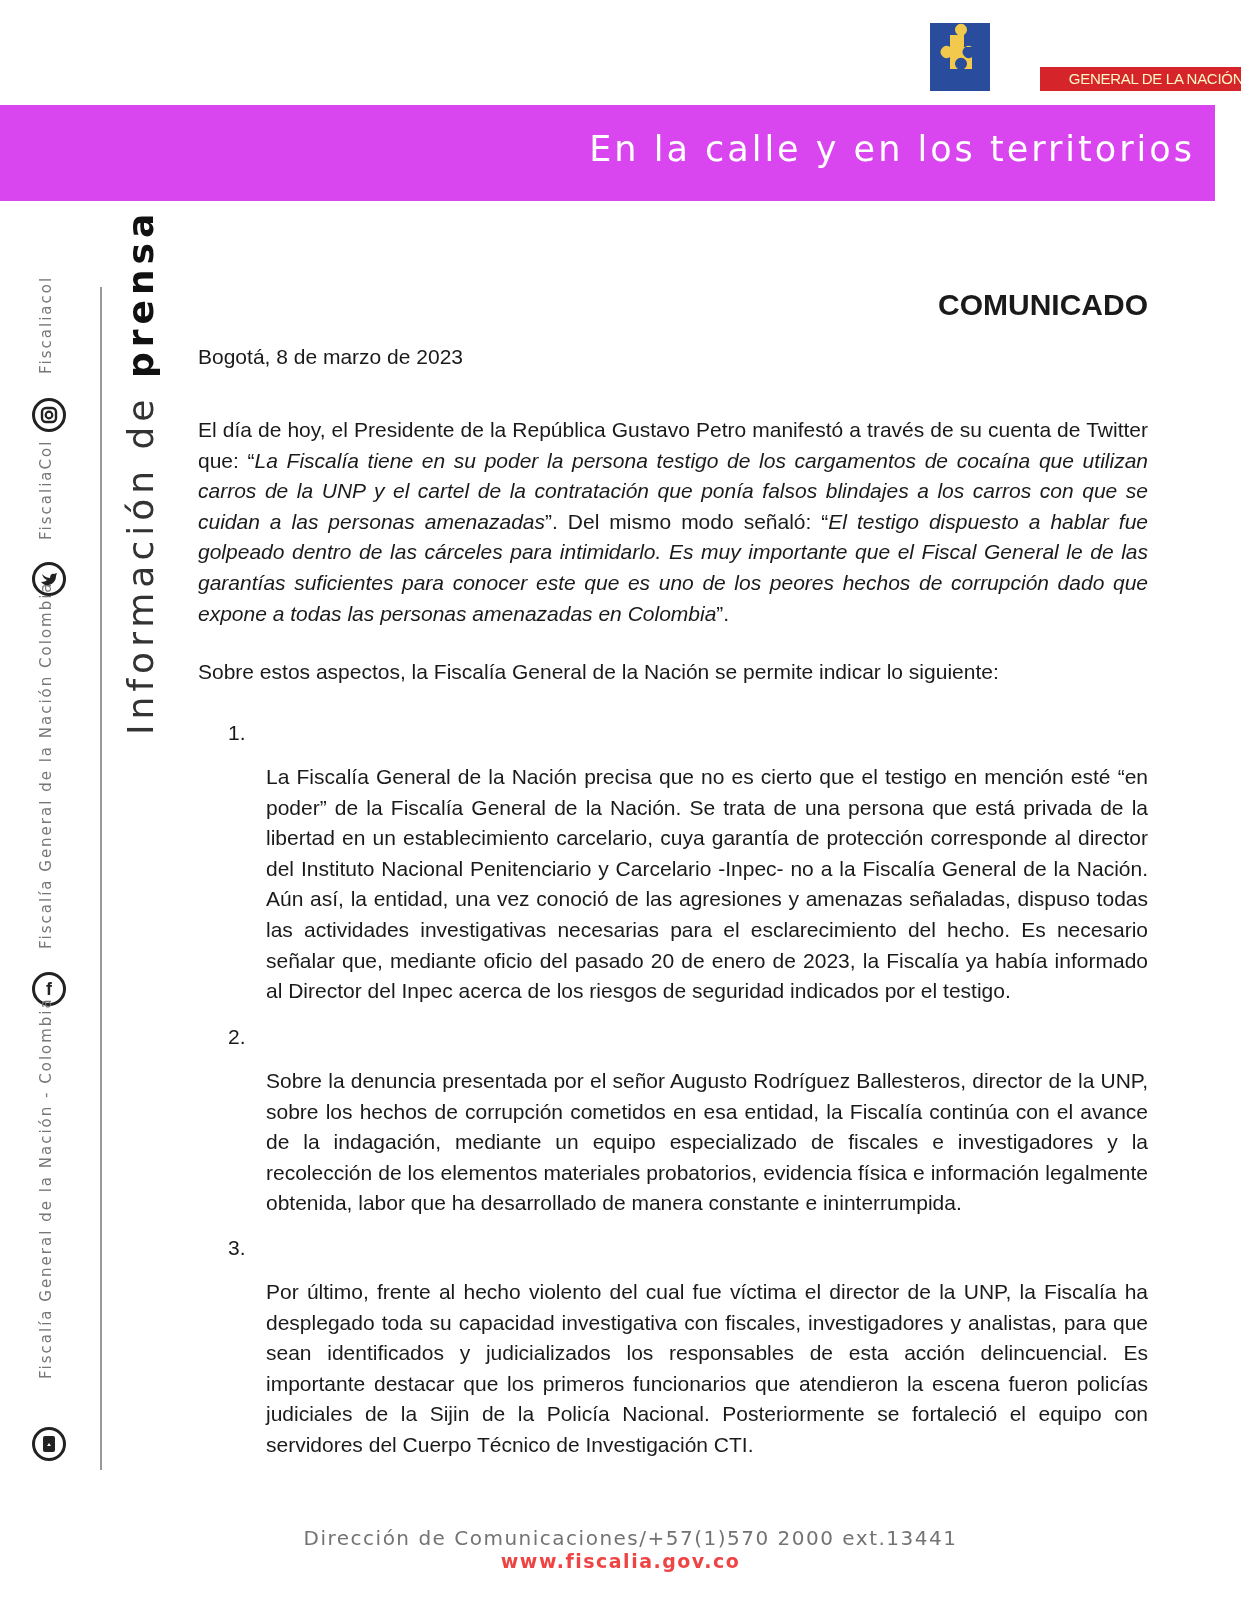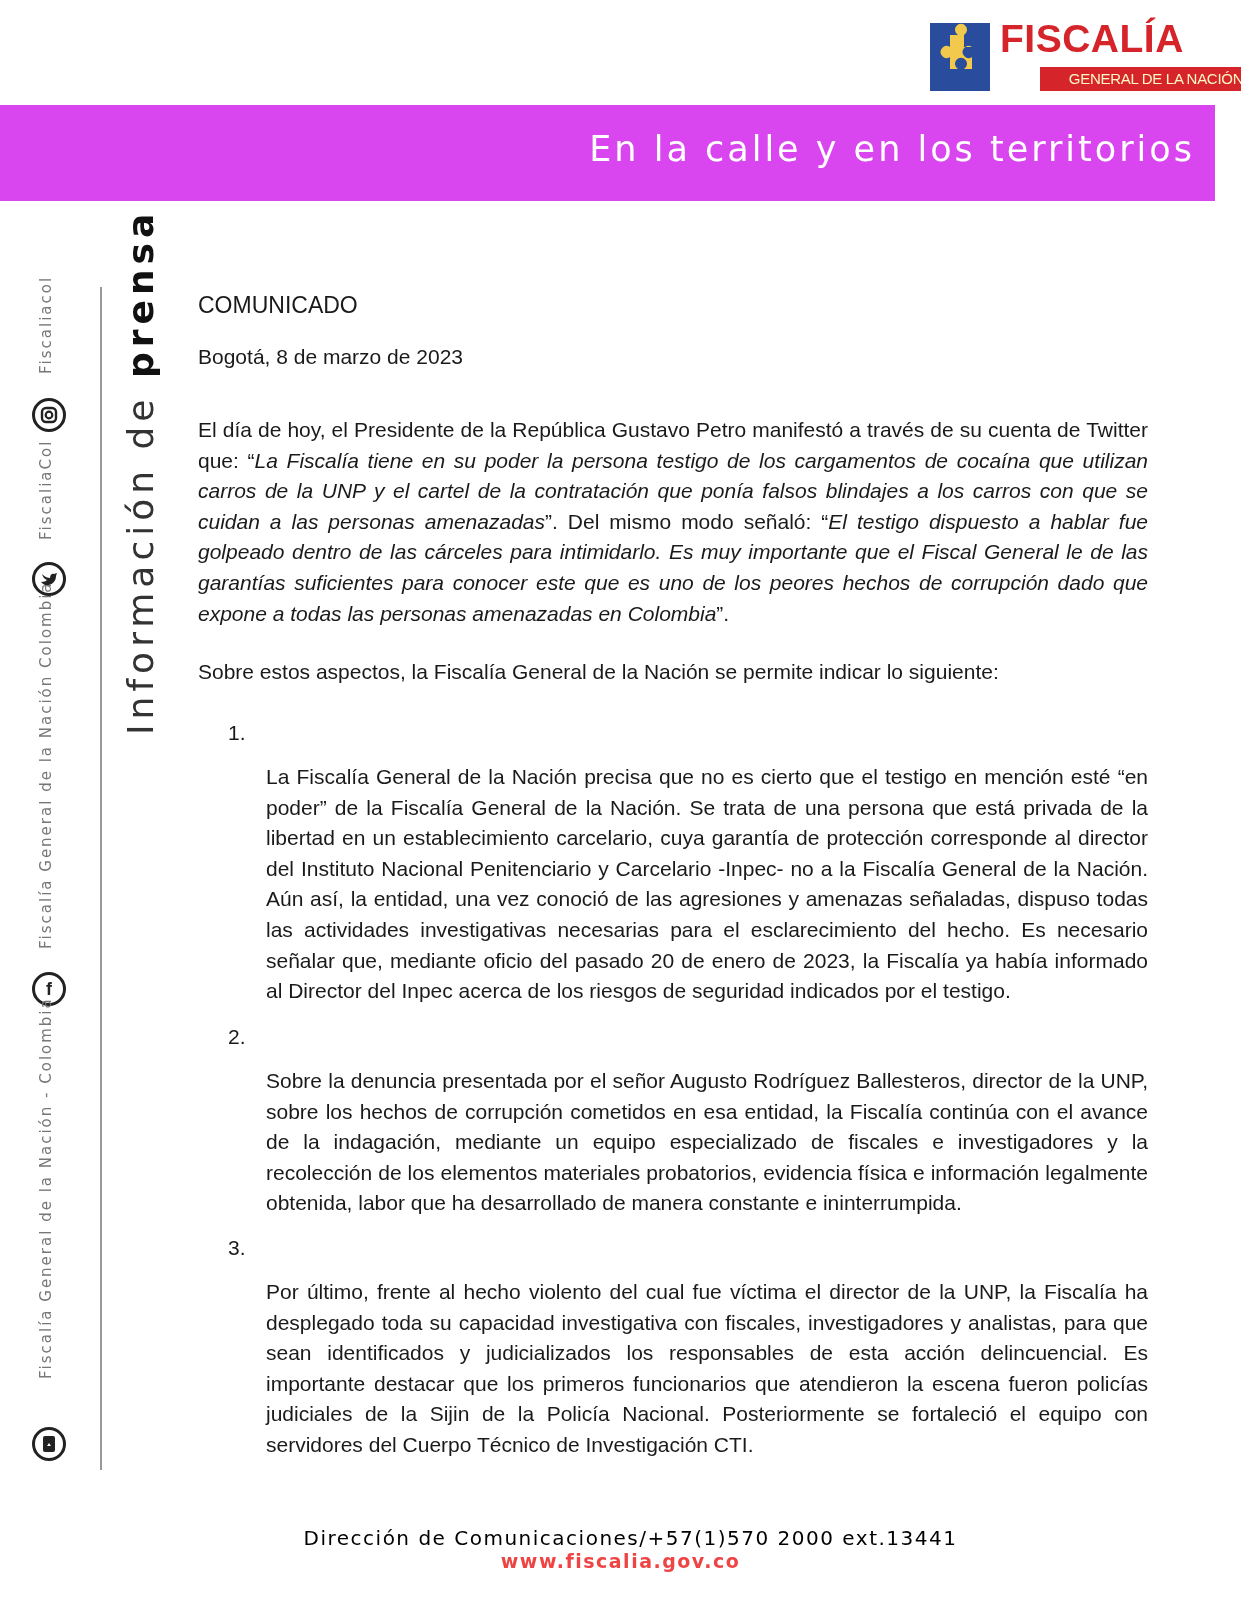--- a/index.html
+++ b/index.html
@@ -20,44 +20,43 @@
   .side-social { position:absolute; left:25px; top:282px; width:54px; height:1200px; }
   .social-item { position:absolute; left:0; width:54px; }
   .vtext { position:absolute; transform-origin:0 0; transform:rotate(-90deg); white-space:nowrap; color:#777; font-size:15px; letter-spacing:2px; font-family:"DejaVu Sans", sans-serif; }
   .circ-icon { position:absolute; left:7px; width:34px; height:34px; border:3px solid #222; border-radius:50%; box-sizing:border-box; display:flex; align-items:center; justify-content:center; }
   .rule { position:absolute; left:100px; top:287px; width:2px; height:1183px; background:#999; }
   .prensa { position:absolute; left:120px; top:735px; transform-origin:0 0; transform:rotate(-90deg); white-space:nowrap; font-size:36px; letter-spacing:5px; color:#333; font-family:"DejaVu Sans", sans-serif; }
   .prensa b { font-weight:bold; color:#111; }
 
   
   .content { position:absolute; left:198px; top:0; width:950px; font-family:"Liberation Sans Narrow","Liberation Sans", sans-serif; font-size:21px; line-height:30.6px; color:#1a1a1a; }
-  .title { position:absolute; left:0; top:290px; width:950px; text-align:left; font-weight:normal; font-size:23px; }
+  .title { position:absolute; left:0; top:290px; width:950px; text-align:right; font-weight:bold; font-size:30px; }
   .date { position:absolute; left:0; top:342px; }
   .para { position:absolute; left:0; top:415px; width:950px; text-align:justify; }
   .para i { font-style:italic; }
   .intro { position:absolute; left:0; top:657px;text-align:center; }
   .list-item { position:absolute; left:30px; width:920px; }
   .list-num { position:absolute; left:0; top:0; }
   .list-text { position:absolute; left:38px; top:0; width:882px; text-align:justify;margin-top:44px; }
 
   
   .footer { position:absolute; left:0; top:1526px; width:1241px; text-align:center; font-family:"DejaVu Sans", sans-serif; }
-  .footer-line1 { font-size:20px; color:#000000; letter-spacing:1.5px; line-height:24px; margin-left:20px; }
+  .footer-line1 { font-size:20px; color:#737373; letter-spacing:1.5px; line-height:24px; margin-left:20px; }
   .footer-line2 { font-size:19px; color:#ef4444; font-weight:bold; letter-spacing:1.5px; line-height:22px; }
 </style>
 </head>
 <body>
 
 <div class="logo">
   <div class="logo-mark">
     <svg width="60" height="68" viewBox="0 0 60 68">
       <path d="M22 10 h8 a6 6 0 1 1 6 0 v12 h8 a6 6 0 1 0 0 10 v12 h-8 a6 6 0 1 0 -6 0 h-8 v-12 a6 6 0 1 1 0 -10 z" fill="#f2c94c" transform="translate(-2,2)"></path>
     </svg>
   </div>
-  <div class="logo-title">FISCALÍA</div>
   <div class="logo-sub">GENERAL DE LA NACIÓN</div>
 </div>
 
 <div class="banner">
   <div class="banner-text">En la calle y en los territorios</div>
 </div>
 
 <div class="side-social">
 
   <div class="social-item" style="top:0;">

